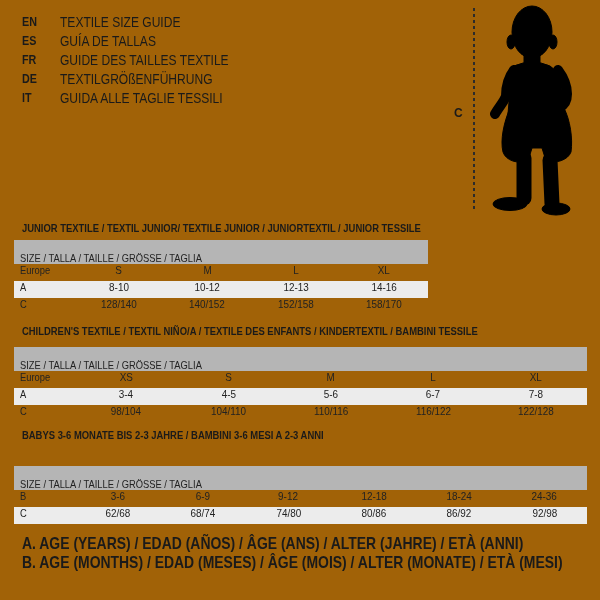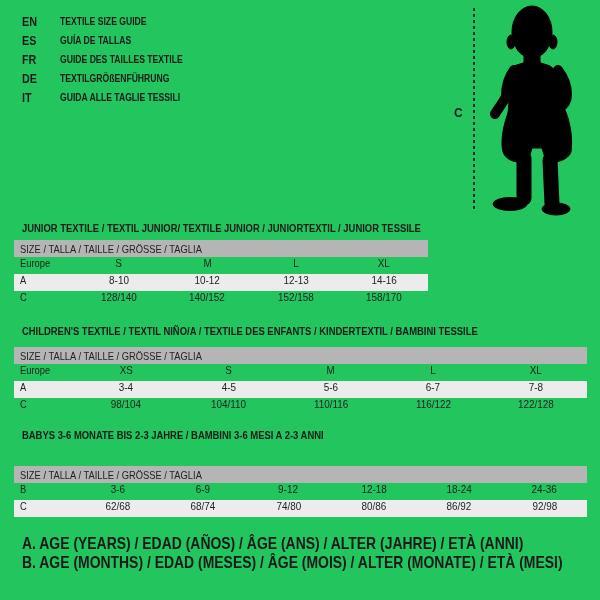--- a/index.html
+++ b/index.html
@@ -1,43 +1,43 @@
 <!DOCTYPE html>
 <html><head>
 <meta charset="utf-8">
 <style>
   html,body{margin:0;padding:0;background:#fff;}
-  .page{position:relative;width:600px;height:600px;background:#22c55e;overflow:hidden;
+  .page{position:relative;width:600px;height:600px;background:#a16207;overflow:hidden;
         font-family:"Liberation Sans",sans-serif;color:#1a1a1a;}
 
   
   .cx{display:inline-block;white-space:nowrap;transform:scaleX(.82);transform-origin:0 50%;}
   .cx-lang{display:inline-block;white-space:nowrap;transform:scaleX(.86);transform-origin:0 50%;}
   .cx-bar{display:inline-block;white-space:nowrap;transform:scaleX(.85);transform-origin:0 50%;}
   .cx-cell{display:inline-block;white-space:nowrap;transform:scaleX(.9);transform-origin:50% 50%;}
 
   
   .lang-block{position:absolute;left:22px;top:12px;}
   .lang-row{display:flex;height:19px;align-items:center;}
   .lang-code{width:38px;font-weight:bold;font-size:12.5px;}
-  .lang-text{font-weight:bold;font-size:10px;}
+  .lang-text{font-weight:normal;font-size:14px;}
 
   
   .measure-line{position:absolute;left:473px;top:8px;width:2px;height:202px;
     background:repeating-linear-gradient(to bottom,#2b2b2b 0 3px,transparent 3px 6px);}
   .measure-label{position:absolute;left:454px;top:106px;font-weight:bold;font-size:12px;}
   .baby{position:absolute;left:486px;top:2px;width:102px;height:214px;}
 
   
   .section-title{position:absolute;left:22px;font-weight:bold;font-size:11.5px;line-height:18px;text-align:center;}
   .title-line{height:18px;}
 
   
   .size-table{position:absolute;left:14px;}
-  .size-bar{height:17px;display:flex;align-items:center;padding-left:6px;
+  .size-bar{height:24px;display:flex;align-items:flex-end;padding-left:6px;
             font-size:11px;color:#222;}
   .size-row{height:17px;display:flex;align-items:flex-start;font-size:11px;color:#222;}
   .row-label{width:55px;padding-left:6px;text-align:left;}
   .row-val{flex:1;text-align:center;}
 
   
   .footnotes{position:absolute;left:22px;top:534px;}
   .footnote{height:19px;font-weight:bold;font-size:17px;}
 </style>
 </head>

